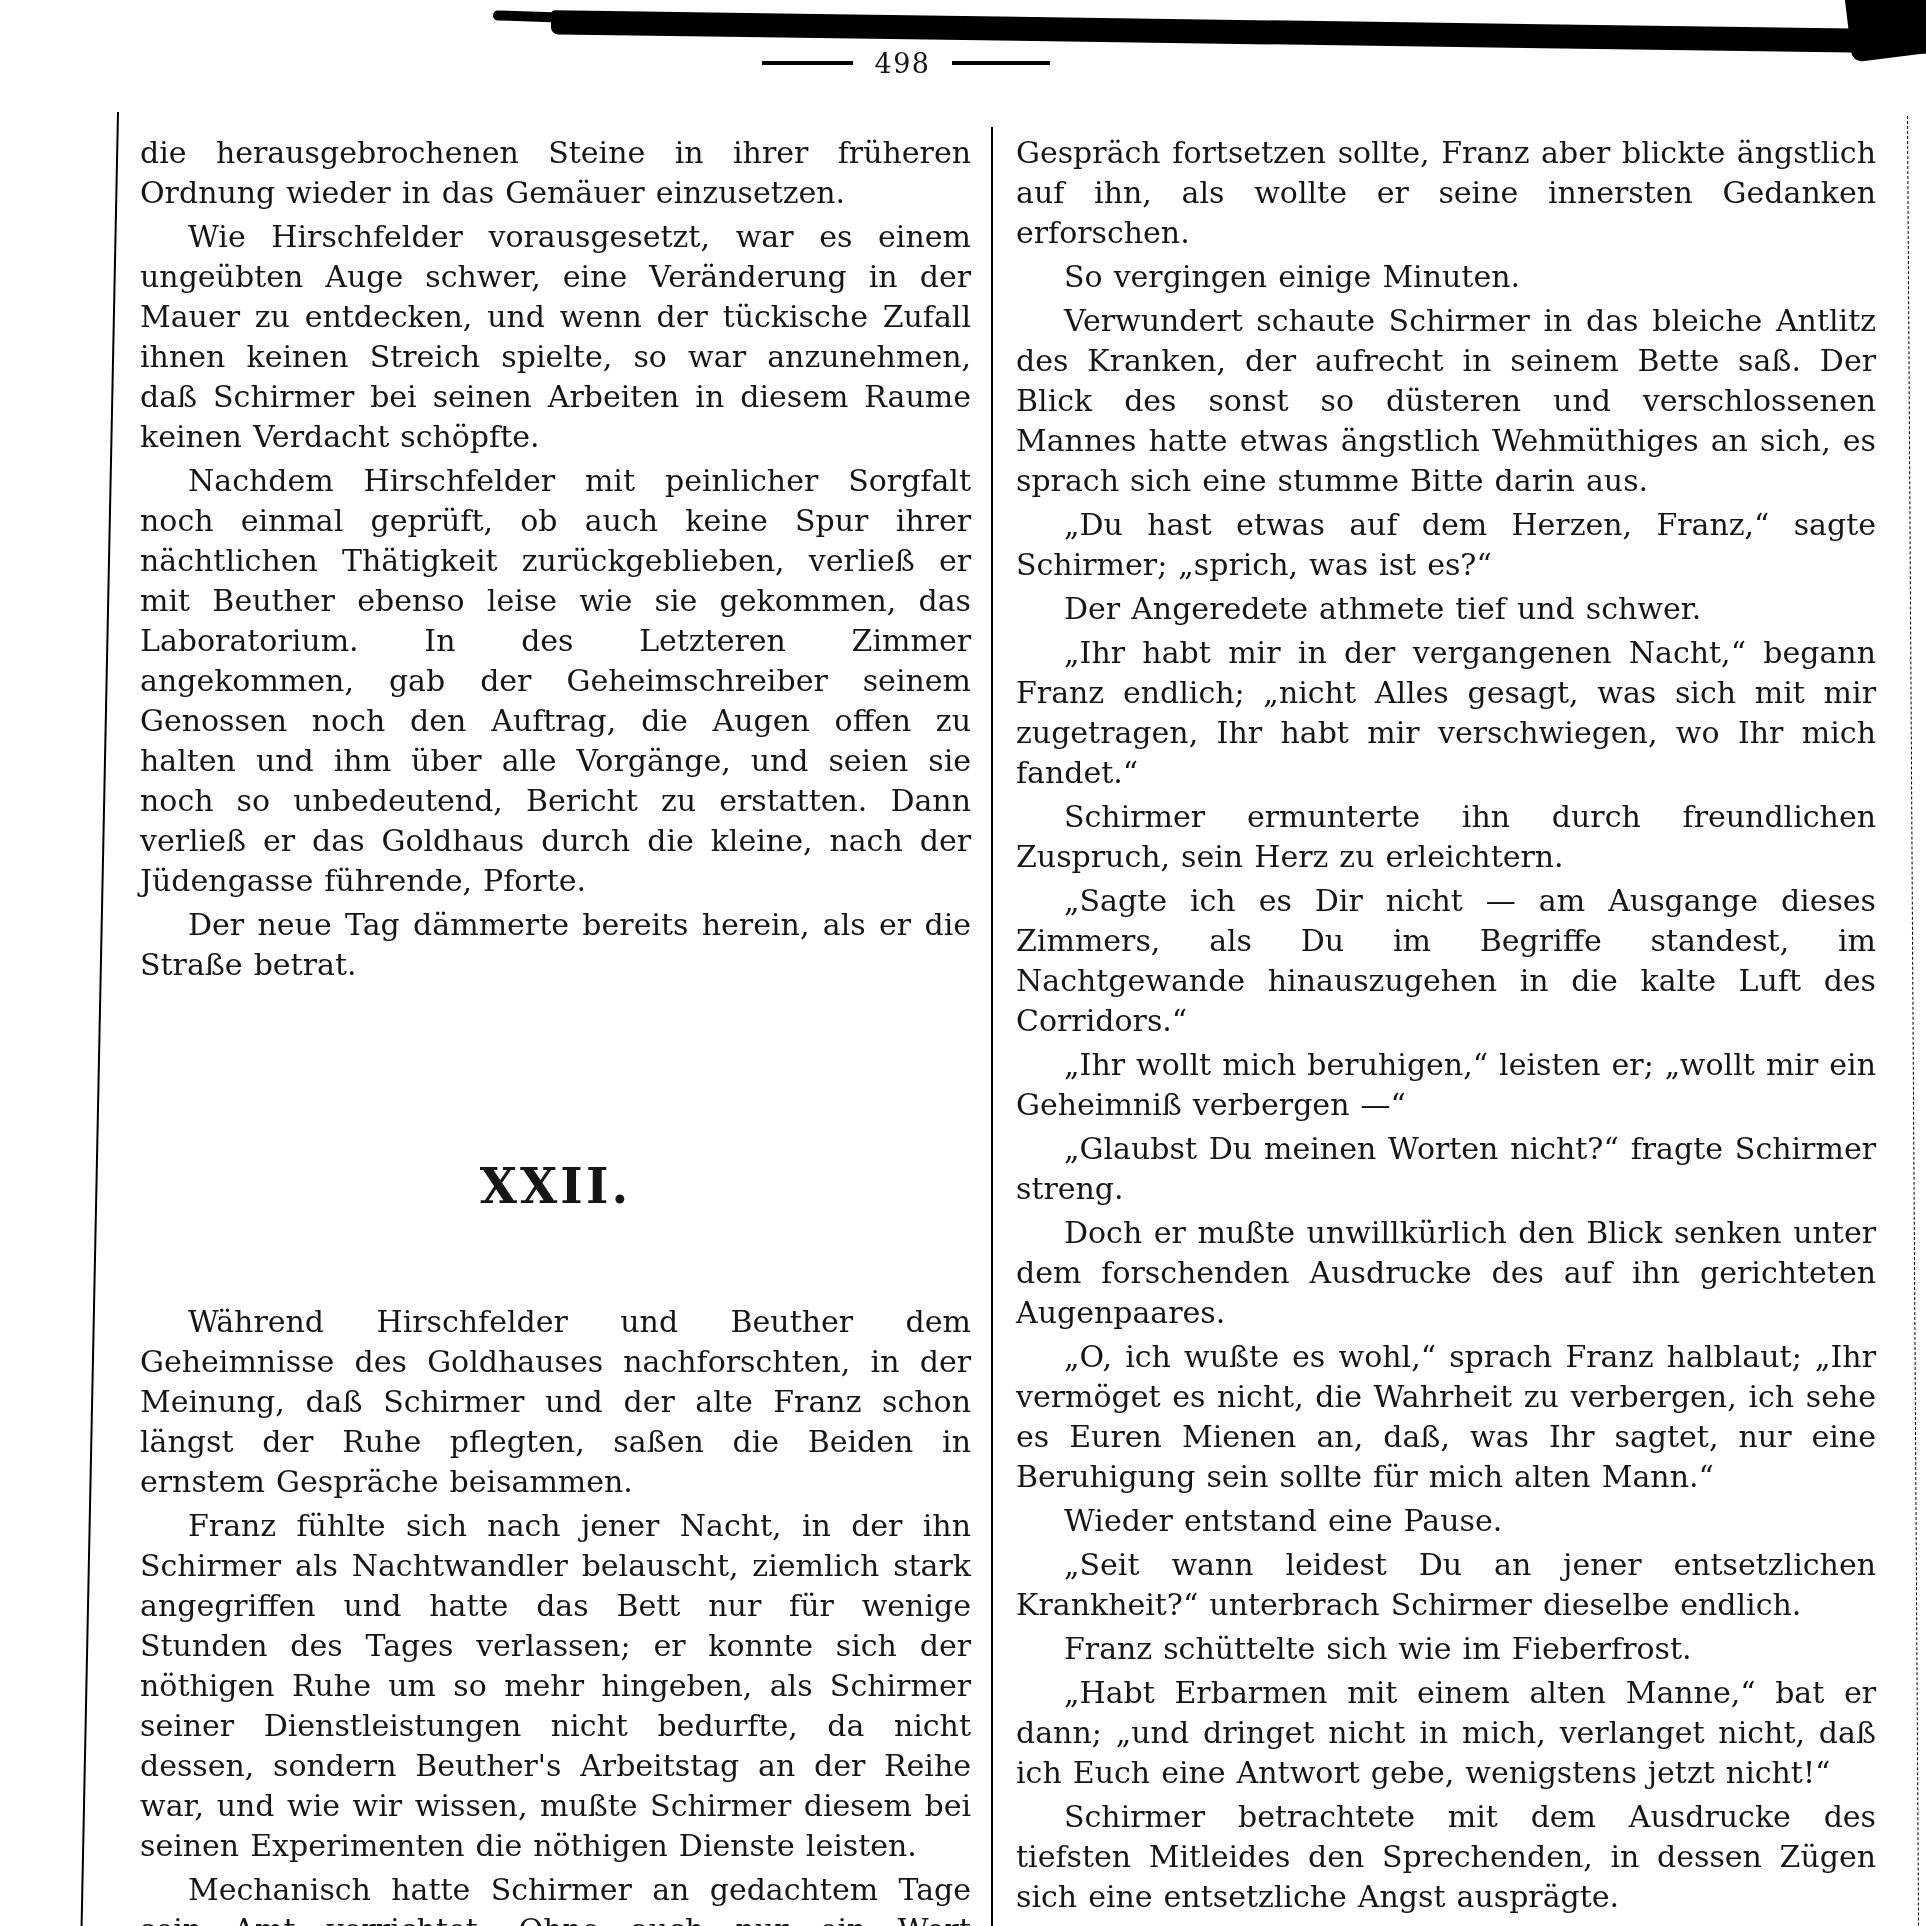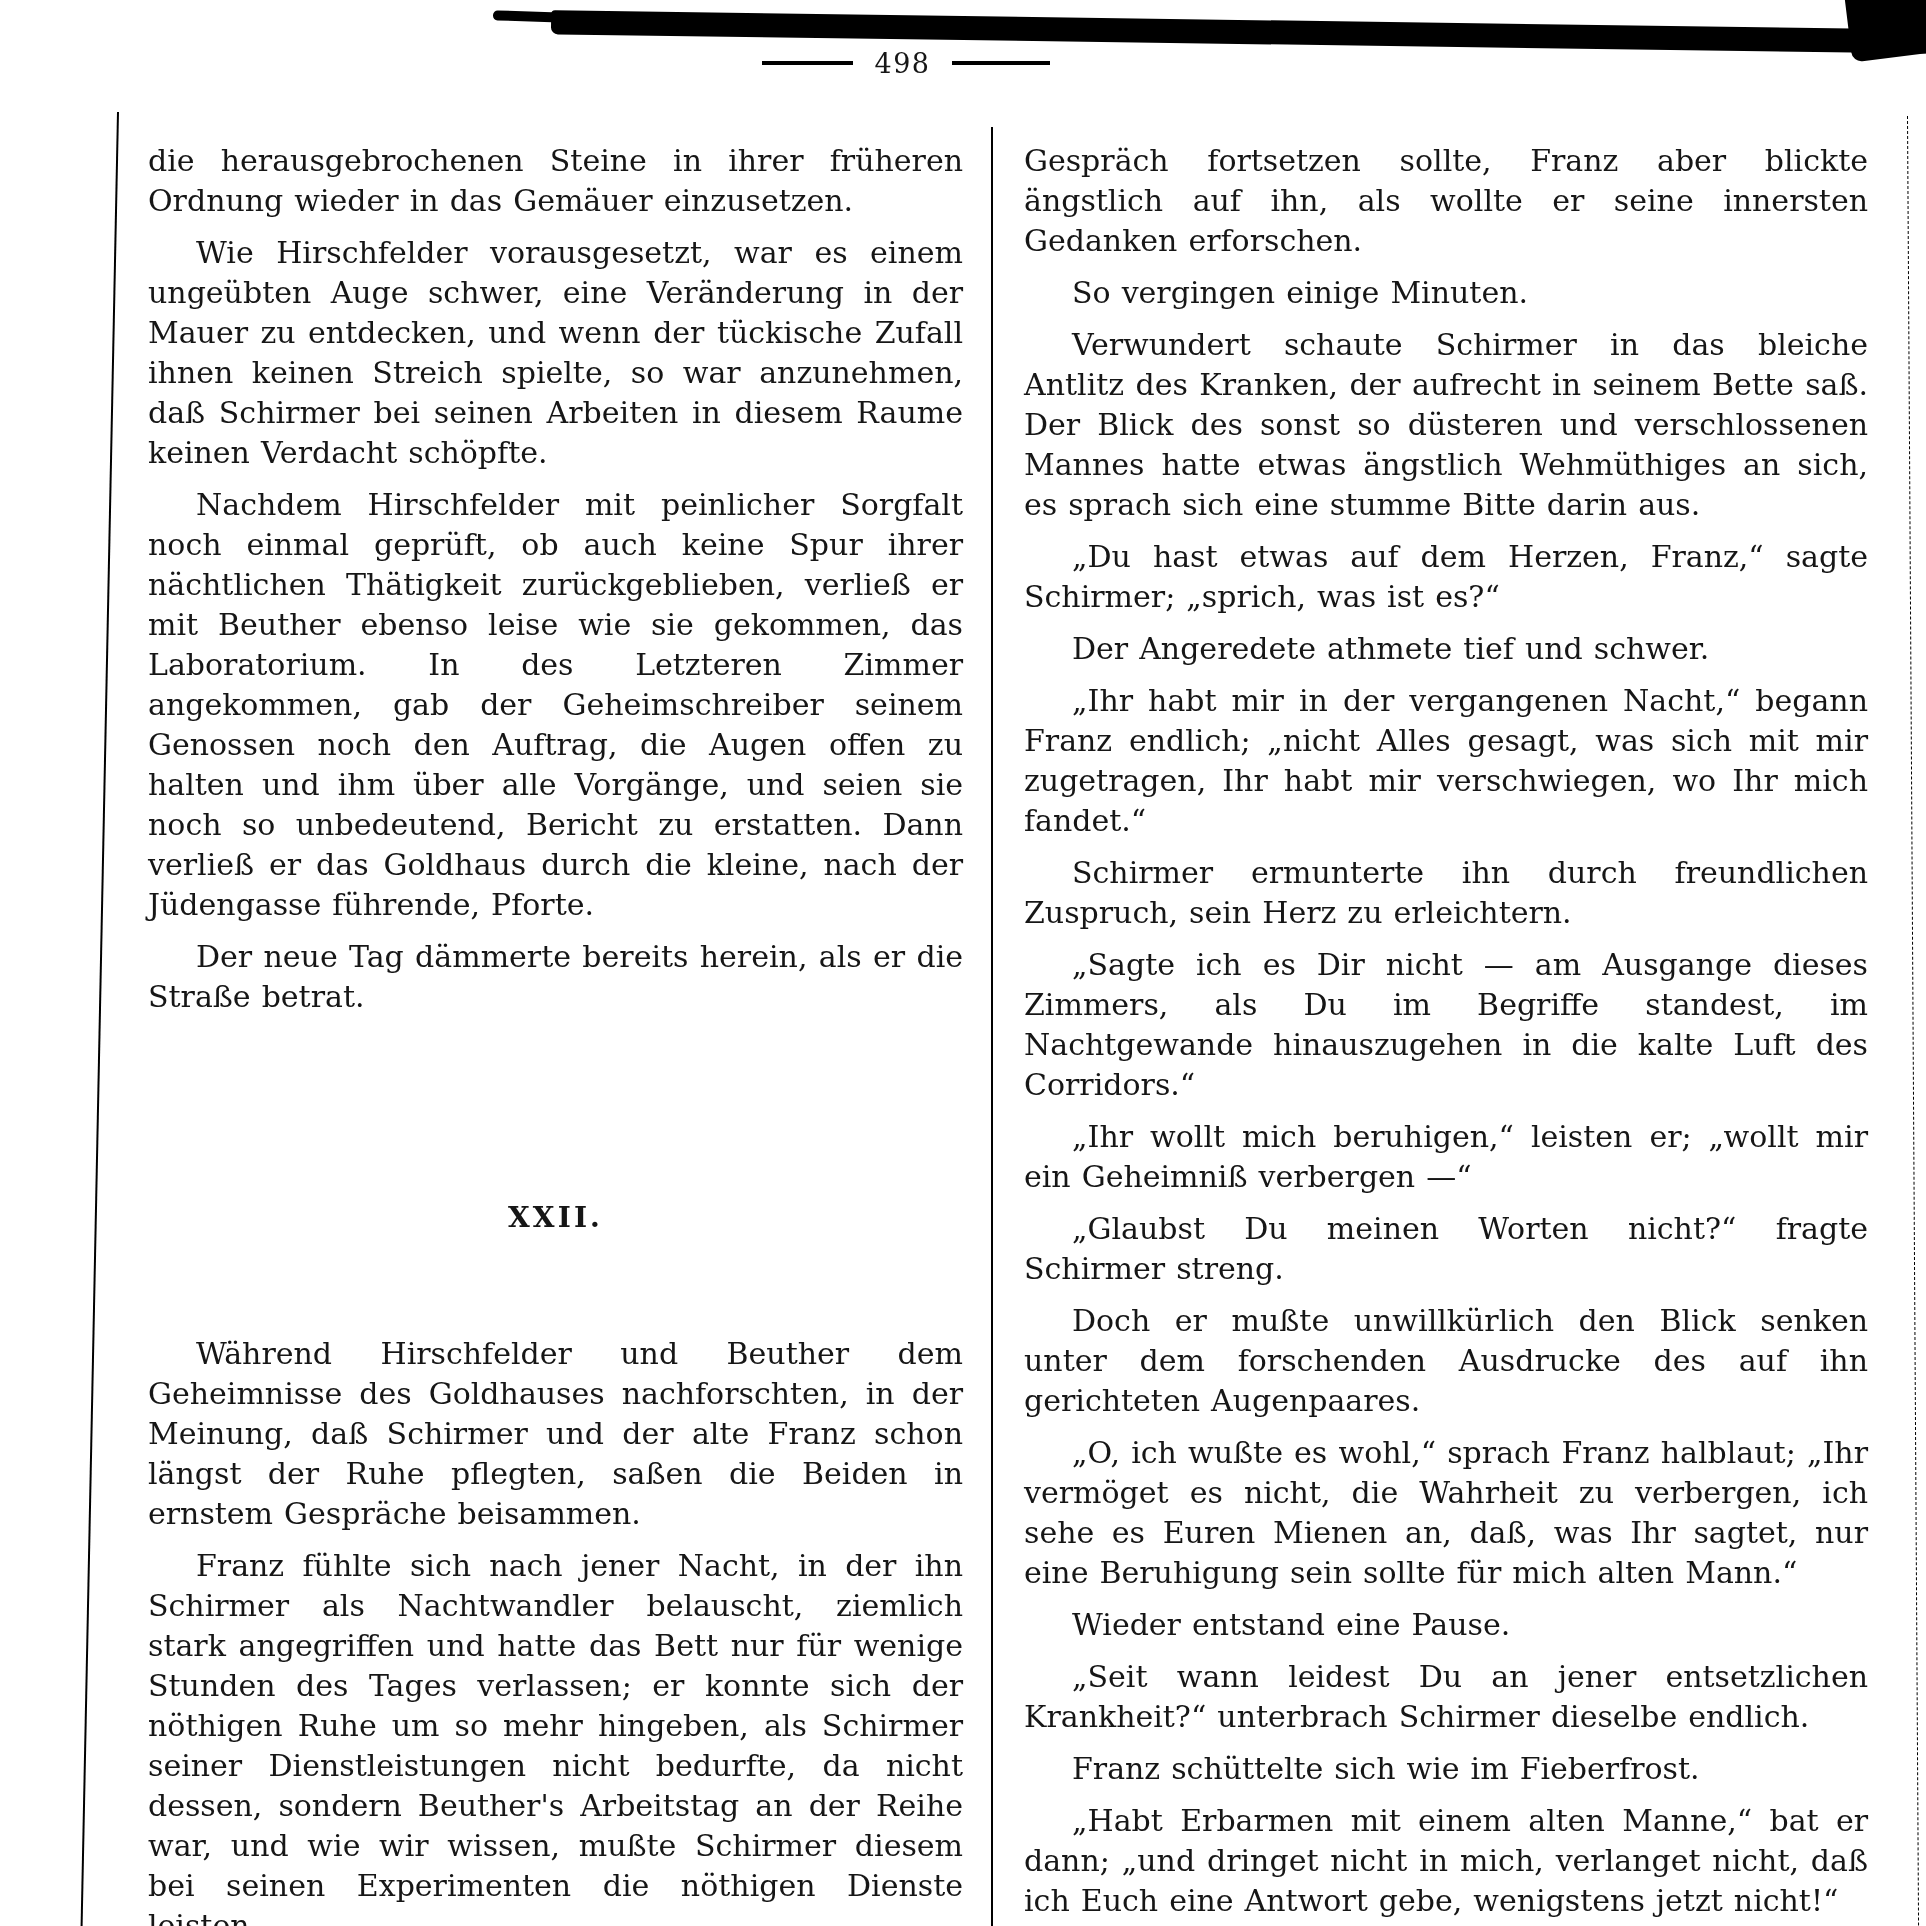--- a/index.html
+++ b/index.html
@@ -88,25 +88,25 @@
   .column {
     position: absolute;
     top: 129px;
     text-align: justify;
     font-size: 30px;
     line-height: 40px;
     word-spacing: 1.5px;
   }
   #col-left  { left: 136px;  width: 839px; }
   #col-right { left: 1012px; width: 868px; }
-  .column p { margin: 12px; text-indent: 0; }
+  .column p { margin: 4px; text-indent: 0; }
   .column p.indent { text-indent: 48px; }
   .chapter-heading {
     text-align: center;
-    font-size: 28px;
+    font-size: 48px;
     font-weight: bold;
     letter-spacing: 3.1px;
     margin: 181px 0 96px 0;
     font-family: "DejaVu Serif", serif;
   }
 </style>
 </head>
 <body>
 
 <div class="page">

